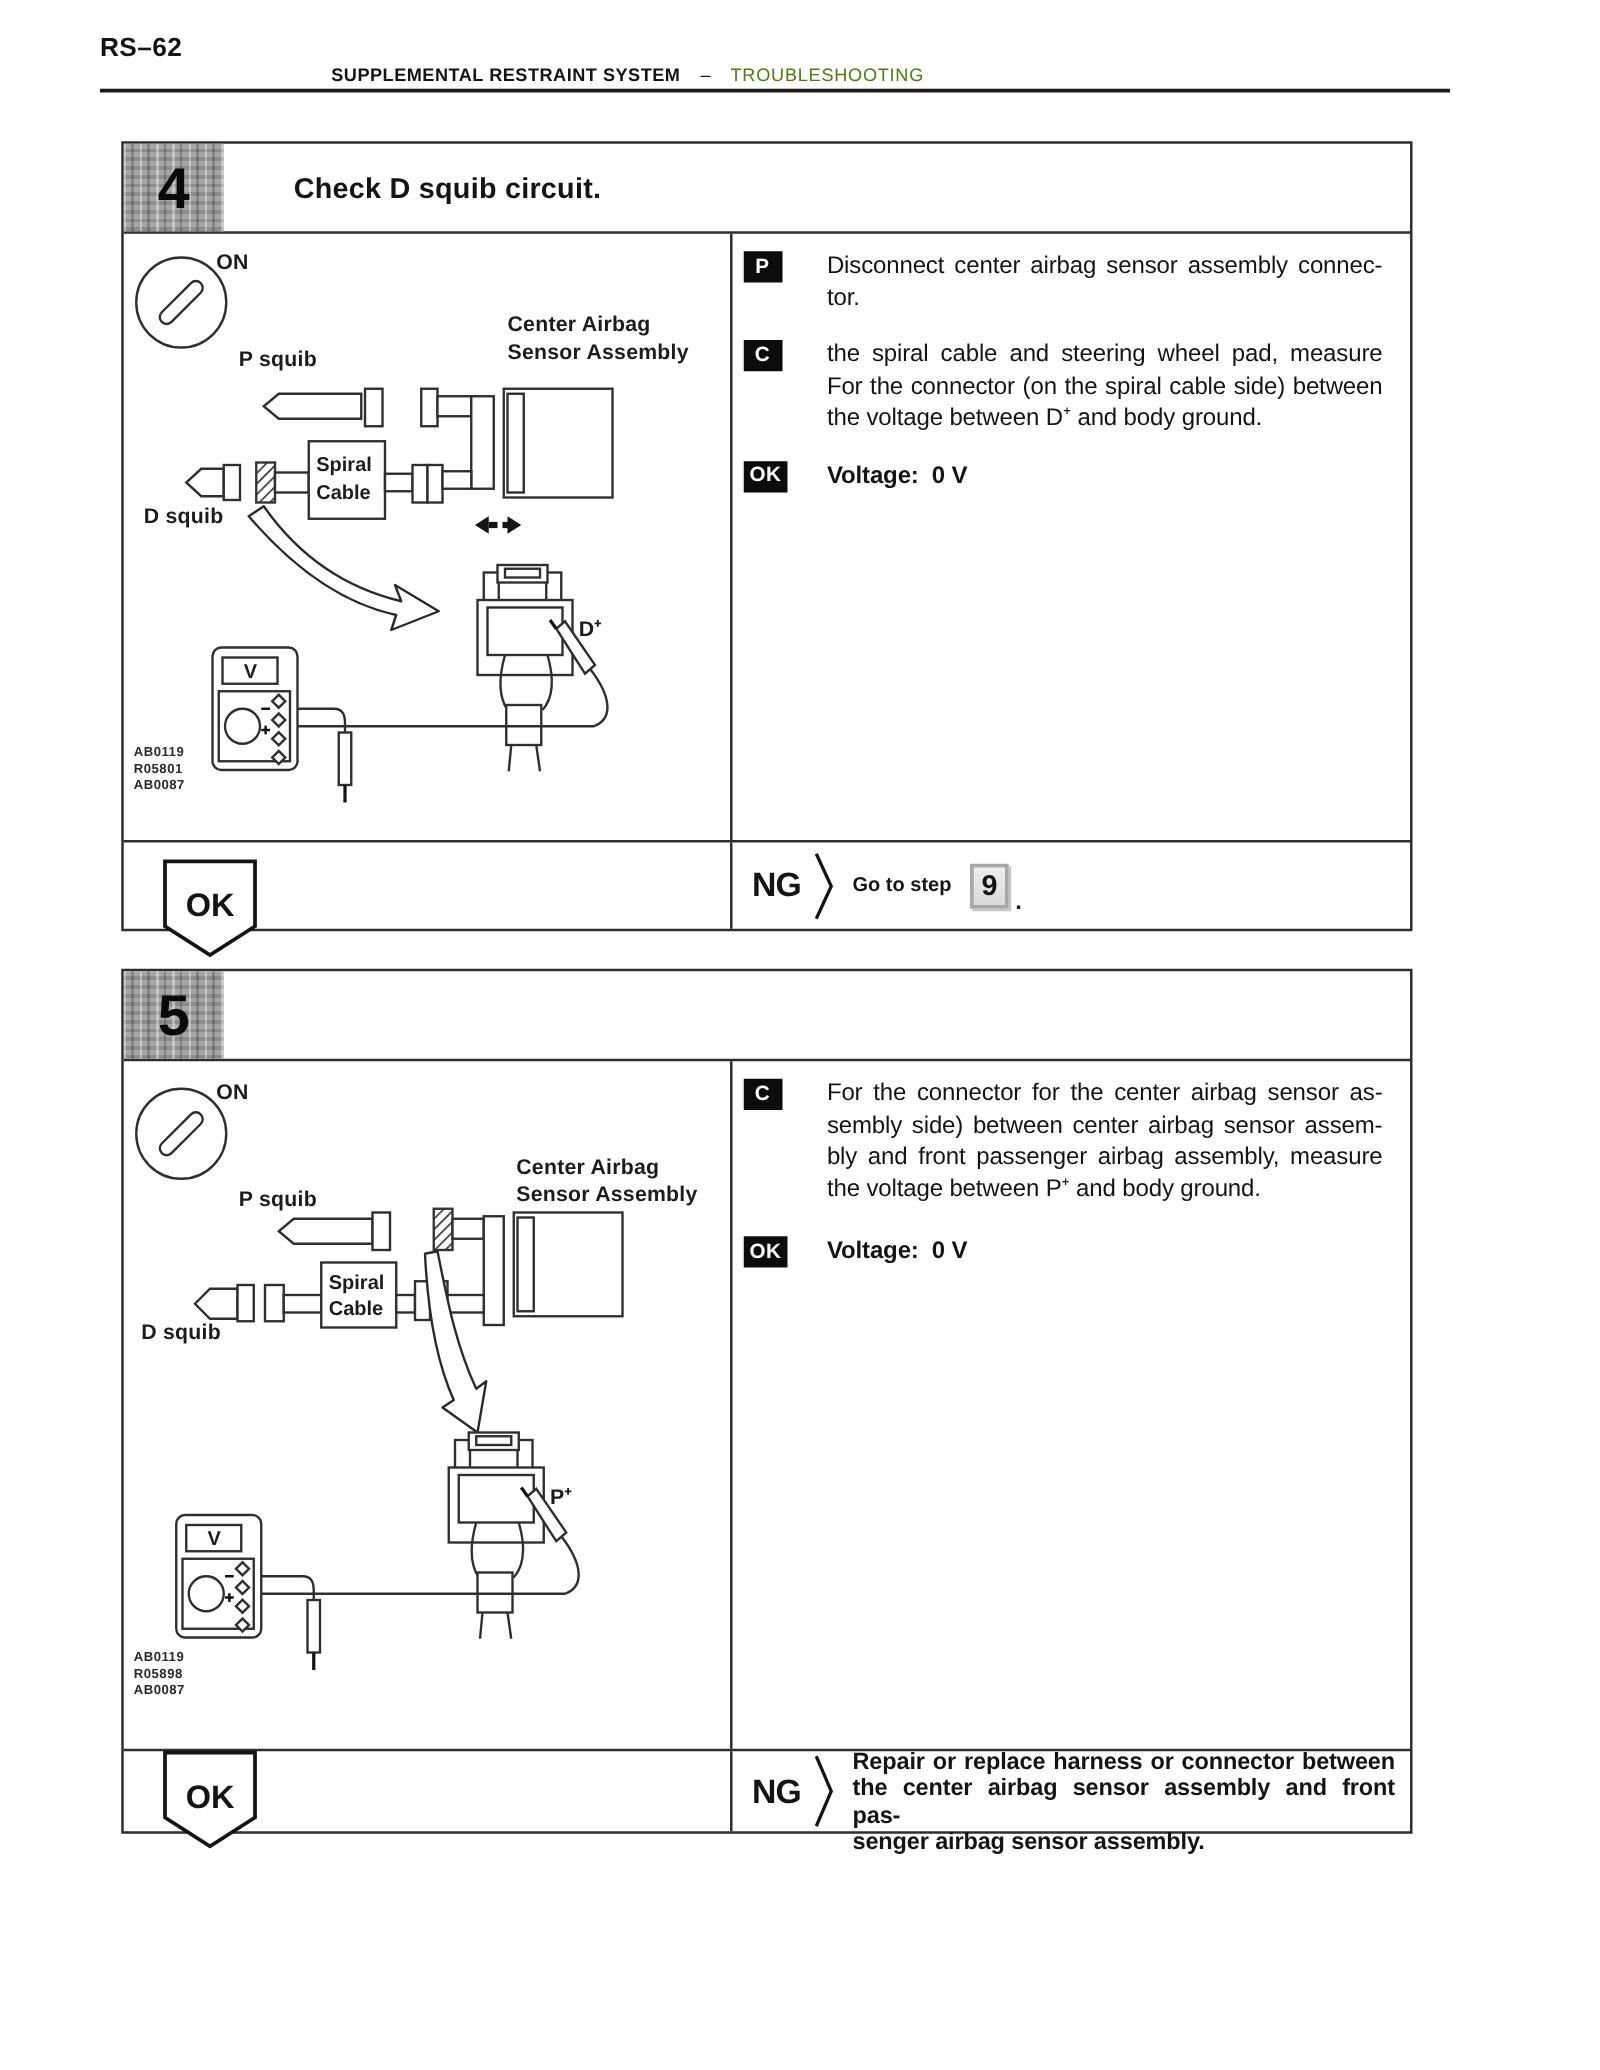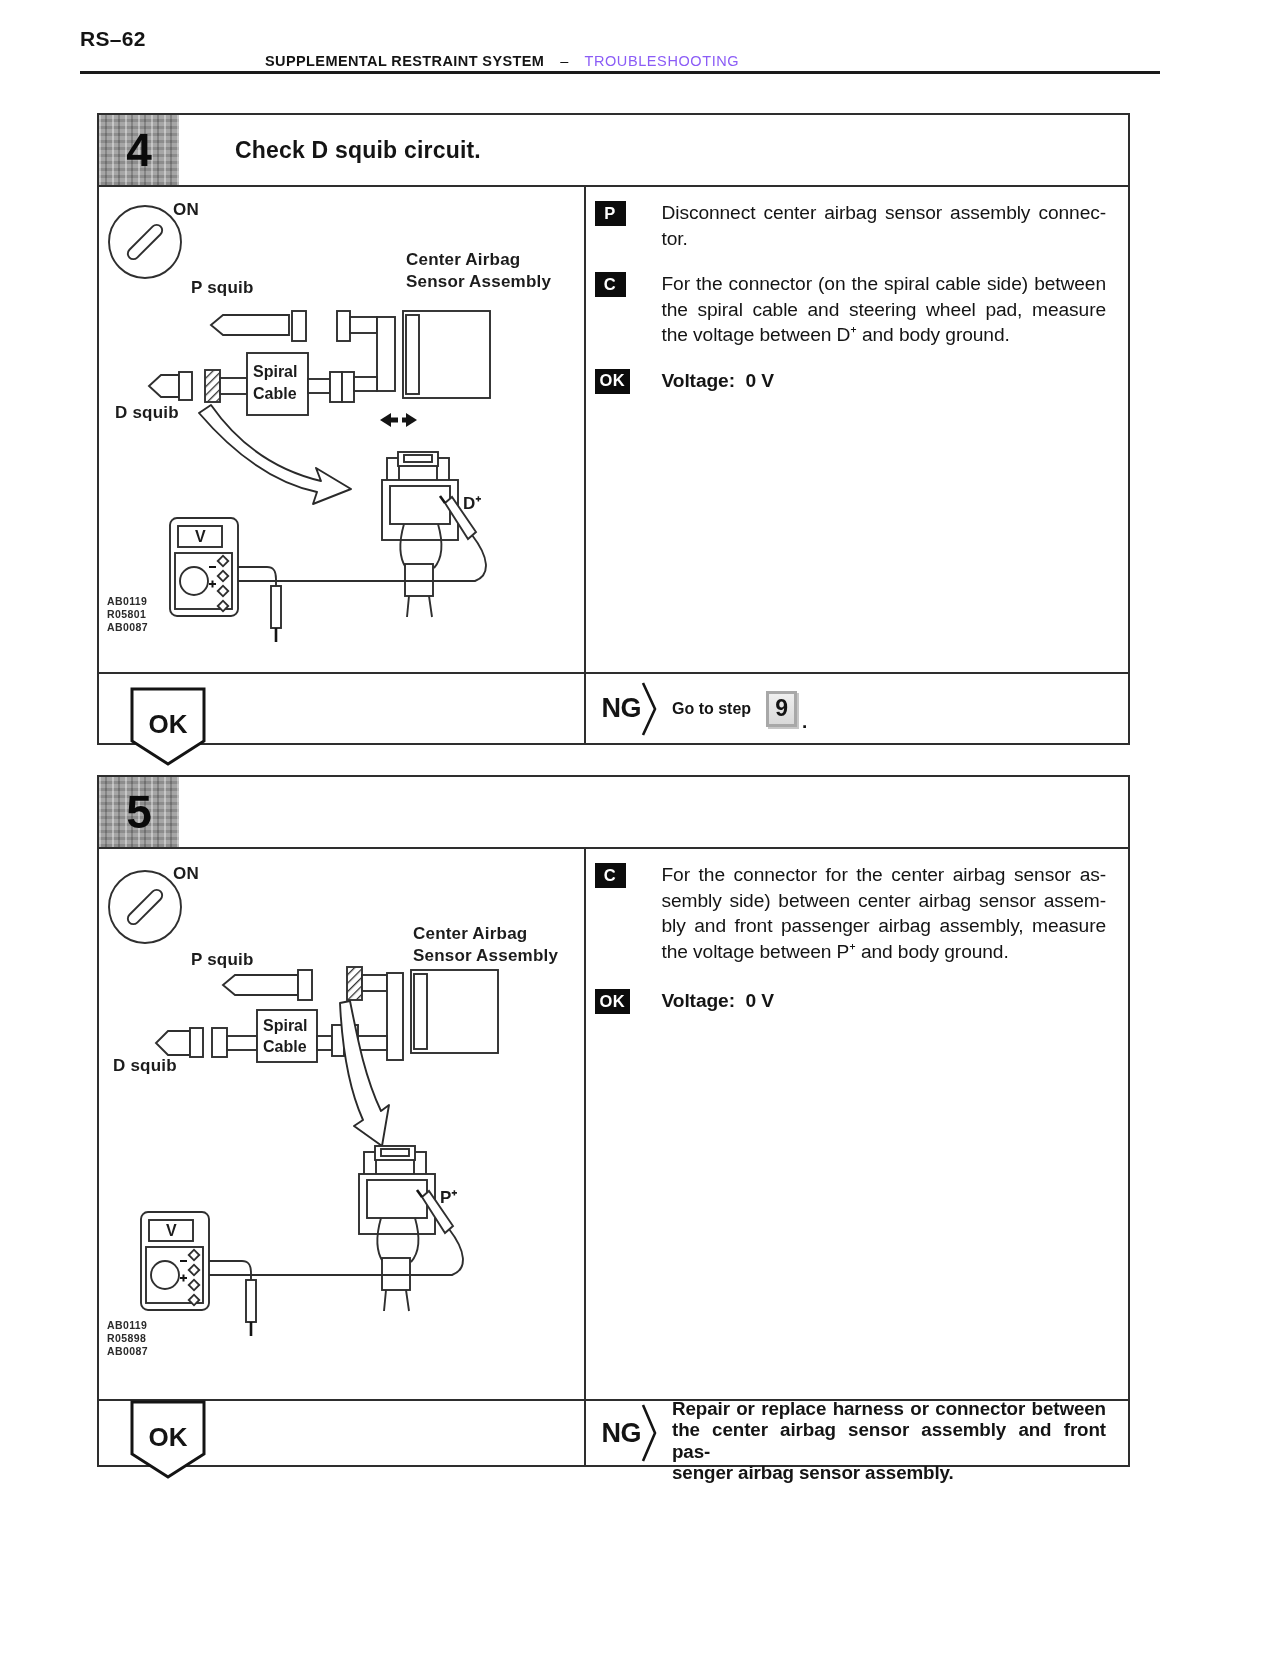--- a/index.html
+++ b/index.html
@@ -8,21 +8,21 @@
     width:1280px; height:1656px; position:relative;
     font-family:"Liberation Sans", sans-serif; color:#141414;
   }
   .abs { position:absolute; }
 
   
   .page-code { left:80px; top:27px; font-size:21px; font-weight:700; letter-spacing:.3px; }
   .page-head { left:265px; top:53px; display:flex; align-items:flex-end; font-size:14.5px; }
   .page-head .h-bold { font-weight:700; letter-spacing:.4px; }
   .page-head .h-sep  { margin:0 16px; font-weight:400; }
-  .page-head .h-reg  { font-weight:400; letter-spacing:.6px; color:#8b5cf6; }
+  .page-head .h-reg  { font-weight:400; letter-spacing:.6px; color:#4d7c0f; }
   .head-rule { left:80px; top:71px; width:1080px; height:2.5px; background:#1a1a1a; }
 
   
   .step { position:absolute; left:97px; width:1033px; border:2.5px solid #2e2e2e;
           display:flex; flex-direction:column; background:#fff; }
   #step4 { top:113px;  height:632px; }
   #step5 { top:775px;  height:692px; }
 
   .step-header { height:72px; border-bottom:2.5px solid #2e2e2e; display:flex; flex:0 0 auto; }
   .step-num {
@@ -50,21 +50,21 @@
   }
   .j  { text-align:justify; text-align-last:justify; }
   .bold { font-weight:700; }
   .pre { white-space:pre; }
 
   .ng-row { flex:0 0 auto; border-top:2.5px solid #2e2e2e; display:flex; }
   #step4 .ng-row { height:71px; }
   #step5 .ng-row { height:66px; }
   .ng-spacer { width:486.5px; flex:0 0 486.5px; border-right:2.5px solid #2e2e2e; }
   .ng-content { flex:1; display:flex; align-items:center; padding-left:16px; }
-  .ng-label { font-size:27px; font-weight:700; letter-spacing:-.5px; }
+  .ng-label { font-size:27px; font-weight:700; letter-spacing:-.5px; margin-right:10px; }
   .ng-bracket { margin-right:15px; flex:0 0 auto; }
   .ng-action { font-size:16px; font-weight:700; margin-right:15px; }
   .chip {
     width:31px; height:36px; background:linear-gradient(#efefef,#d9d9d9);
     border:3px solid #a8a8a8; box-shadow:2px 2px 0 rgba(0,0,0,.22);
     font-size:23px; font-weight:700; display:flex; align-items:center; justify-content:center;
   }
   .ng-period { margin-left:5px; align-self:flex-end; margin-bottom:10px; font-size:19px; font-weight:700; }
   .ng-lines { width:434px; font-size:18.8px; font-weight:700; line-height:21.5px; letter-spacing:-.1px;margin-top:15px; }
 
@@ -207,22 +207,22 @@
     </div>
 
     <div class="txt-cell">
       <div class="instr">
         <span class="badge">P</span>
         <div class="j">Disconnect center airbag sensor assembly connec-</div>
         <div>tor.</div>
       </div>
       <div class="instr">
         <span class="badge">C</span>
+        <div class="j">the spiral cable and steering wheel pad, measure</div>
         <div class="j">For the connector (on the spiral cable side) between</div>
-        <div class="j">the spiral cable and steering wheel pad, measure</div>
         <div>the voltage between D⁺ and body ground.</div>
       </div>
       <div class="instr">
         <span class="badge">OK</span>
         <div class="bold pre">Voltage:&nbsp; 0 V</div>
       </div>
     </div>
   </div>
 
   <div class="ng-row">

